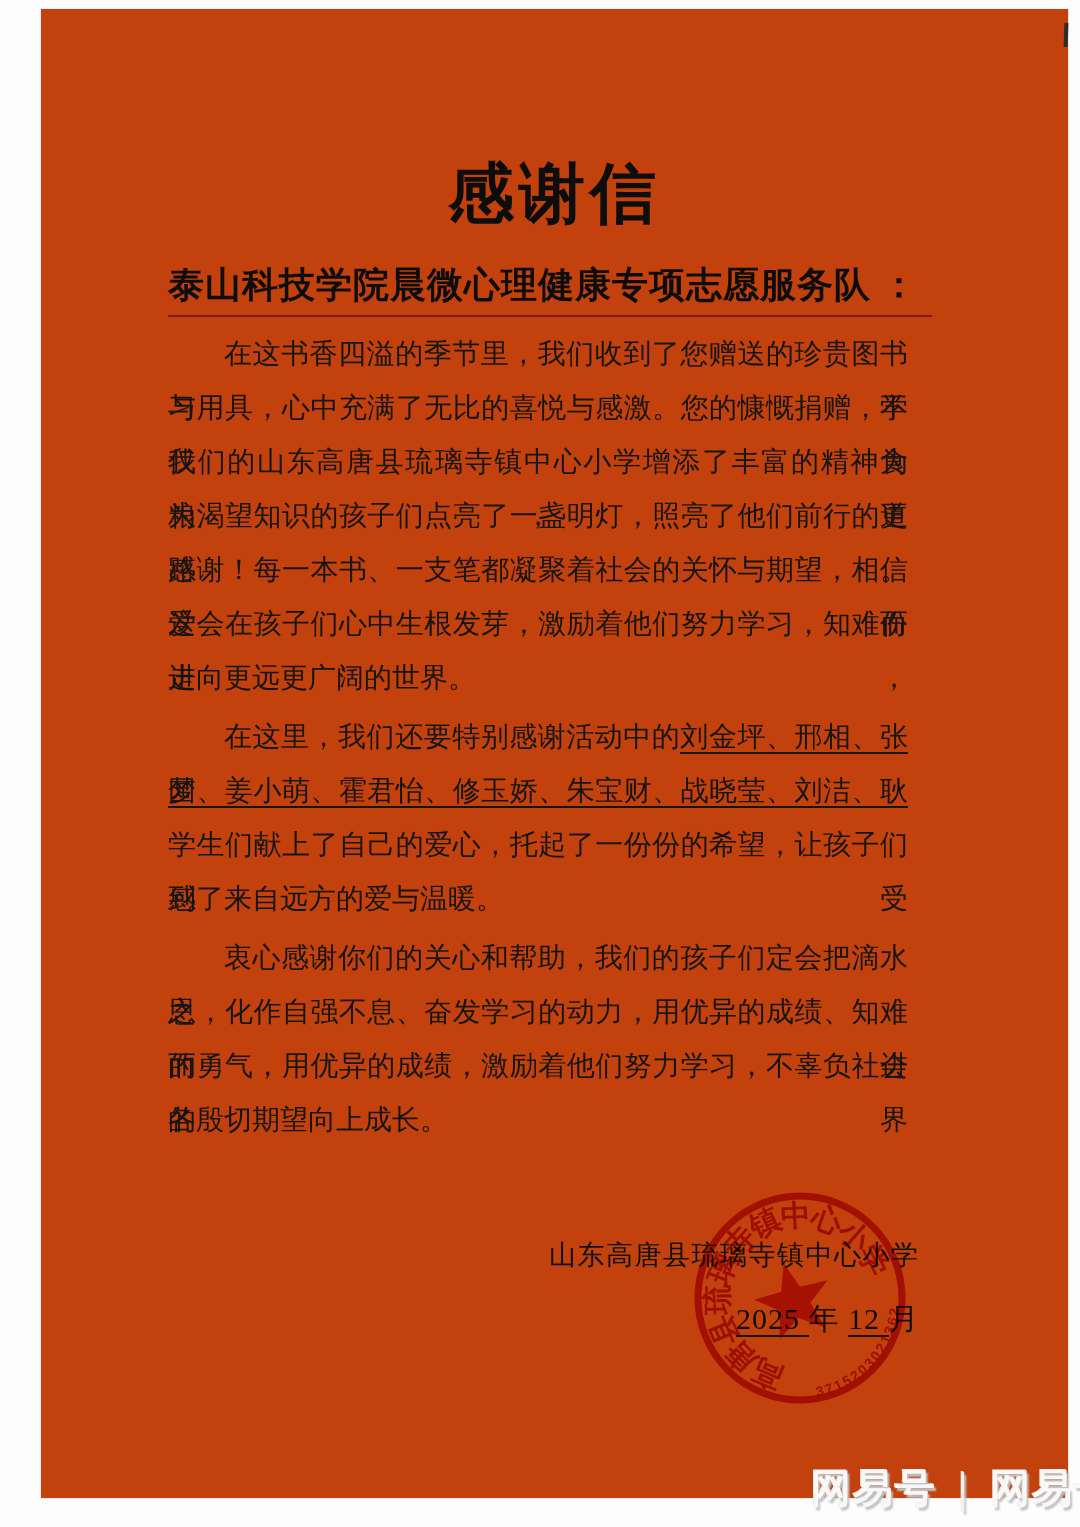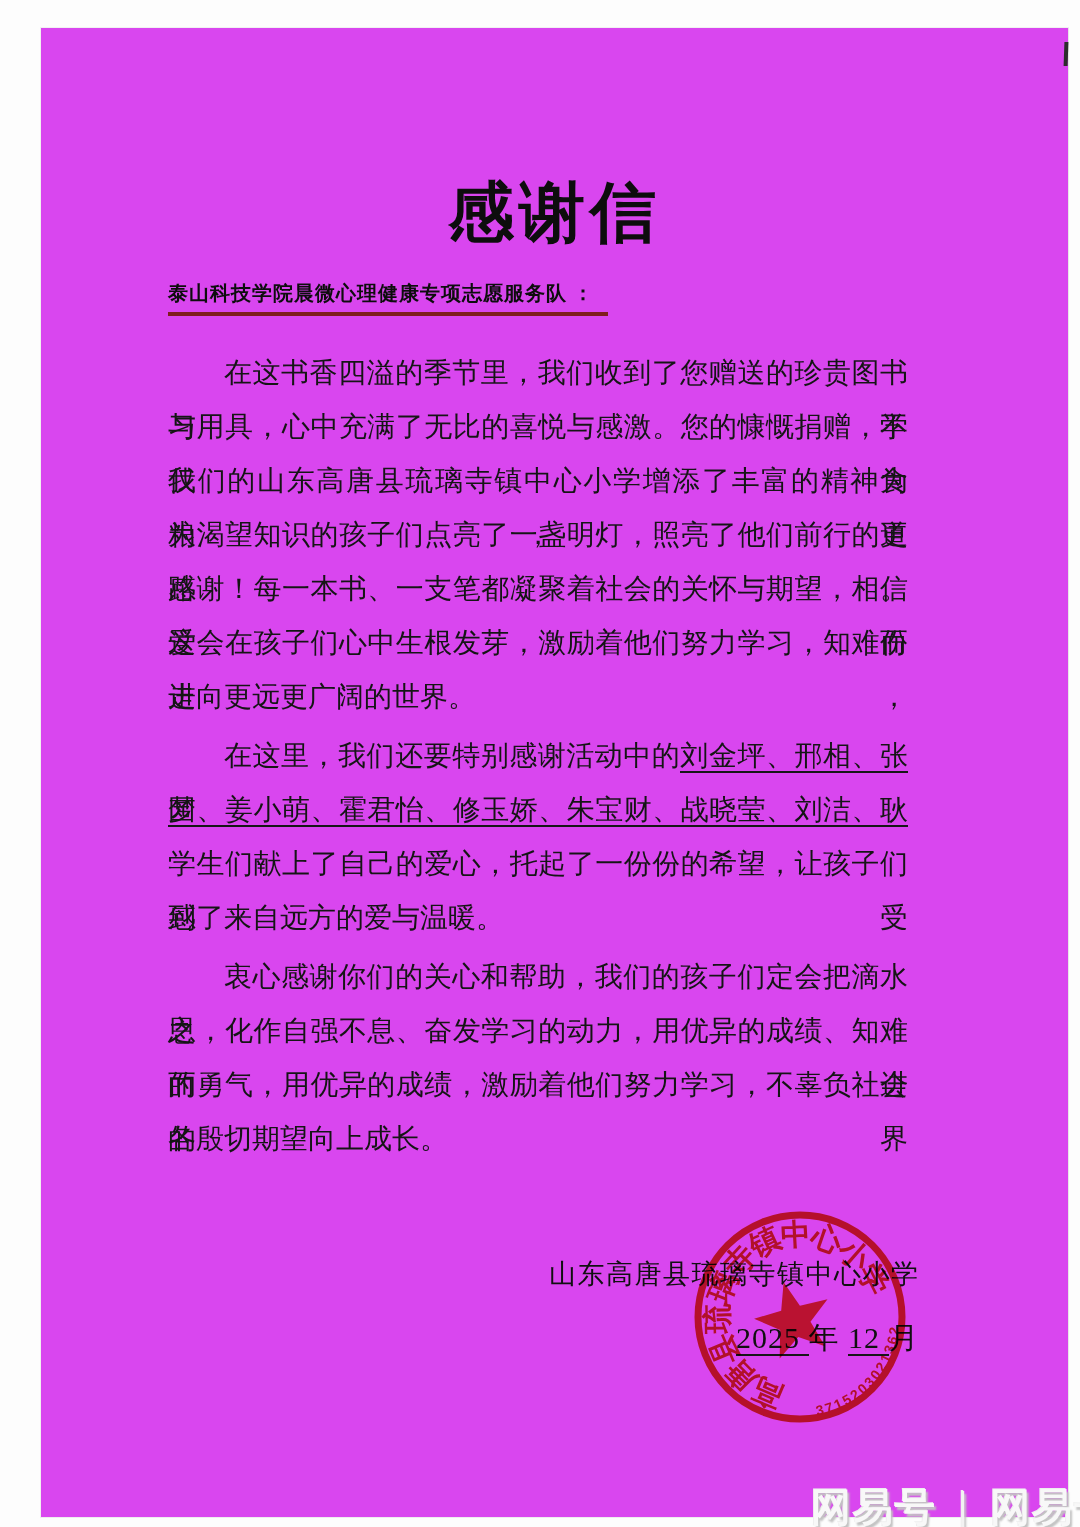--- a/index.html
+++ b/index.html
@@ -1,36 +1,36 @@
 <!DOCTYPE html>
 <html><head>
 <meta charset="utf-8">
 <style>
   html,body{margin:0;padding:0;}
   body{
     width:1080px;height:1527px;background:#fdfdfd;position:relative;overflow:hidden;
     font-family:"Liberation Serif","DejaVu Serif",serif;color:#141414;
   }
   .page{
-    position:absolute;left:40px;top:27px;width:1027px;height:1489px;
-    background:#d946ef;
+    position:absolute;left:40px;top:8px;width:1027px;height:1489px;
+    background:#c2410c;
     border:1px solid #f1f1f1;border-right-color:#e7e7e7;border-bottom-color:#ededed;
   }
   .corner-tick{
     position:absolute;right:0px;top:14px;width:4px;height:24px;background:#2c2c2c;
     transform:rotate(2deg);
   }
   .title{
     position:absolute;top:140px;left:0;width:100%;margin:0;text-align:center;
     font-size:66px;font-weight:bold;letter-spacing:5px;color:#0d0d0d;
   }
   .salutation{
     position:absolute;top:252px;left:127px;
-    font-size:20px;font-weight:bold;color:#0d0d0d;letter-spacing:1px;
-    border-bottom:4px solid #7f1d1d;padding:0 14px 5px 0;font-family:Liberation Serif, serif;
+    font-size:36px;font-weight:bold;color:#0d0d0d;letter-spacing:1px;
+    border-bottom:2px solid #7f1d1d;padding:0 14px 5px 0;font-family:Liberation Serif, serif;
   }
   .letter-body{
     position:absolute;top:318px;left:127px;width:740px;
     font-size:28px;color:#151515;
   }
   .para + .para{margin-top:5px;}
   .line{
     height:54px;line-height:54px;text-align:justify;
   }
   .line.full{text-align-last:justify;}

